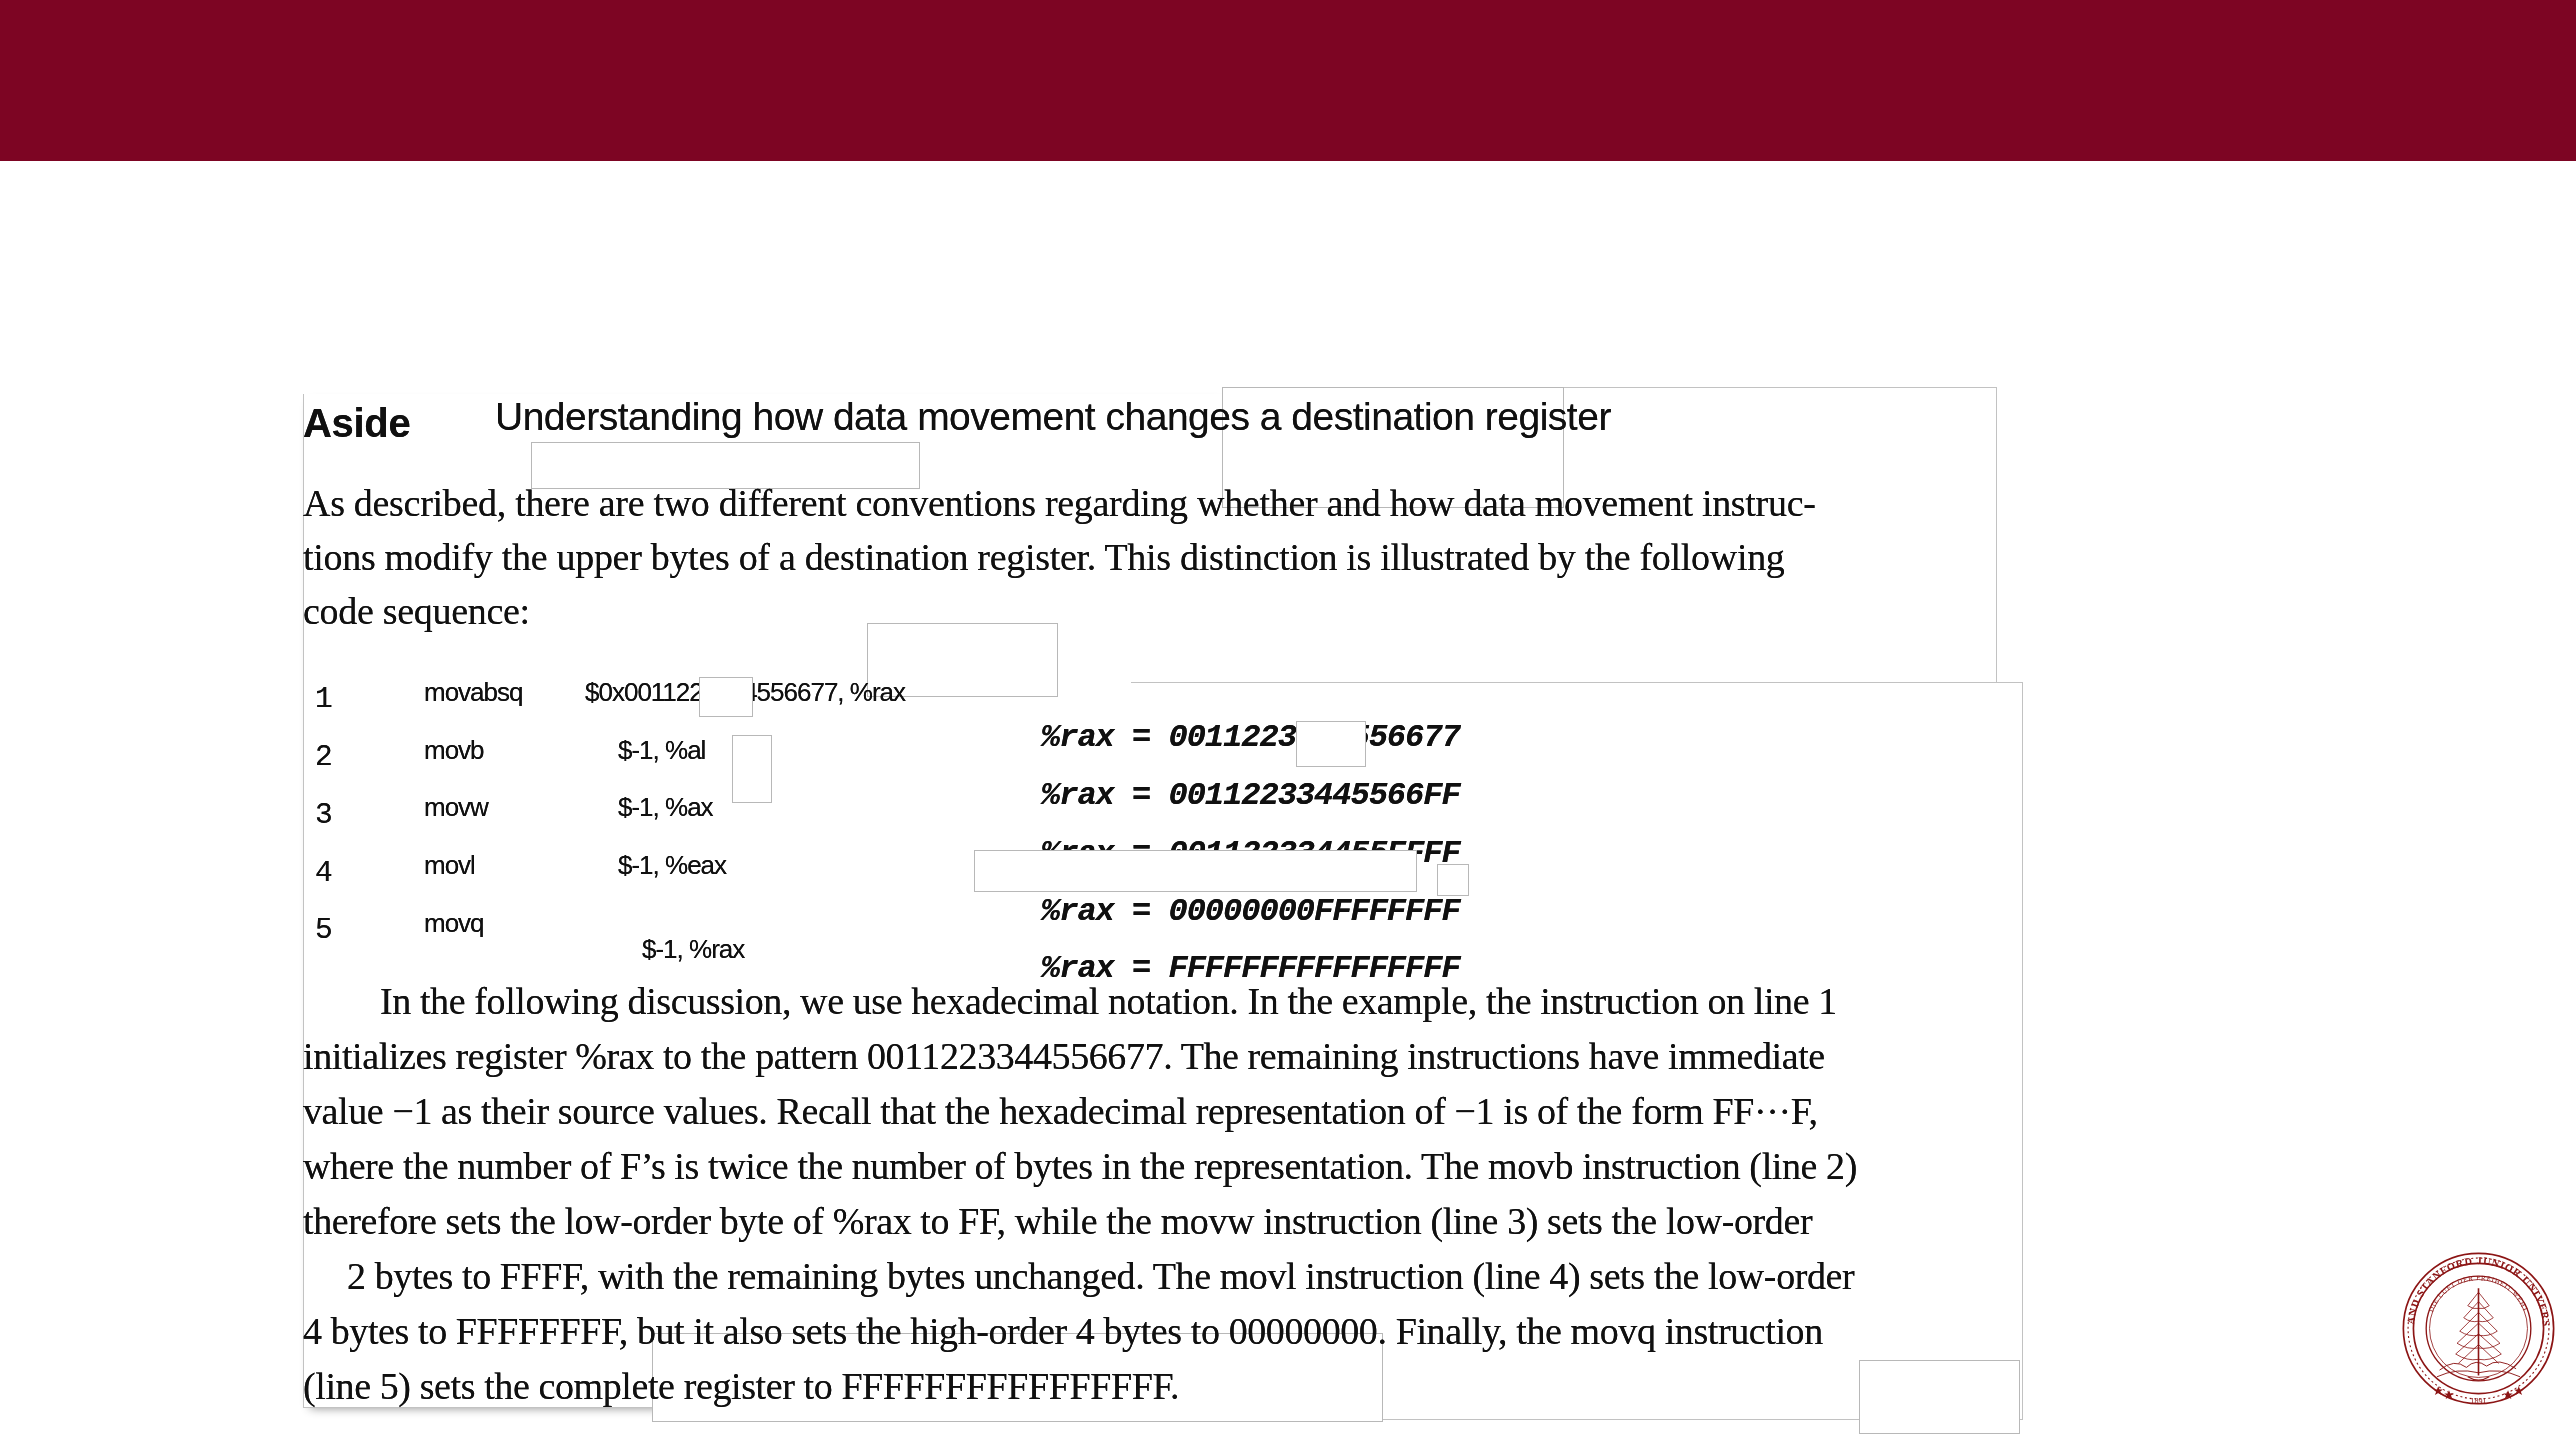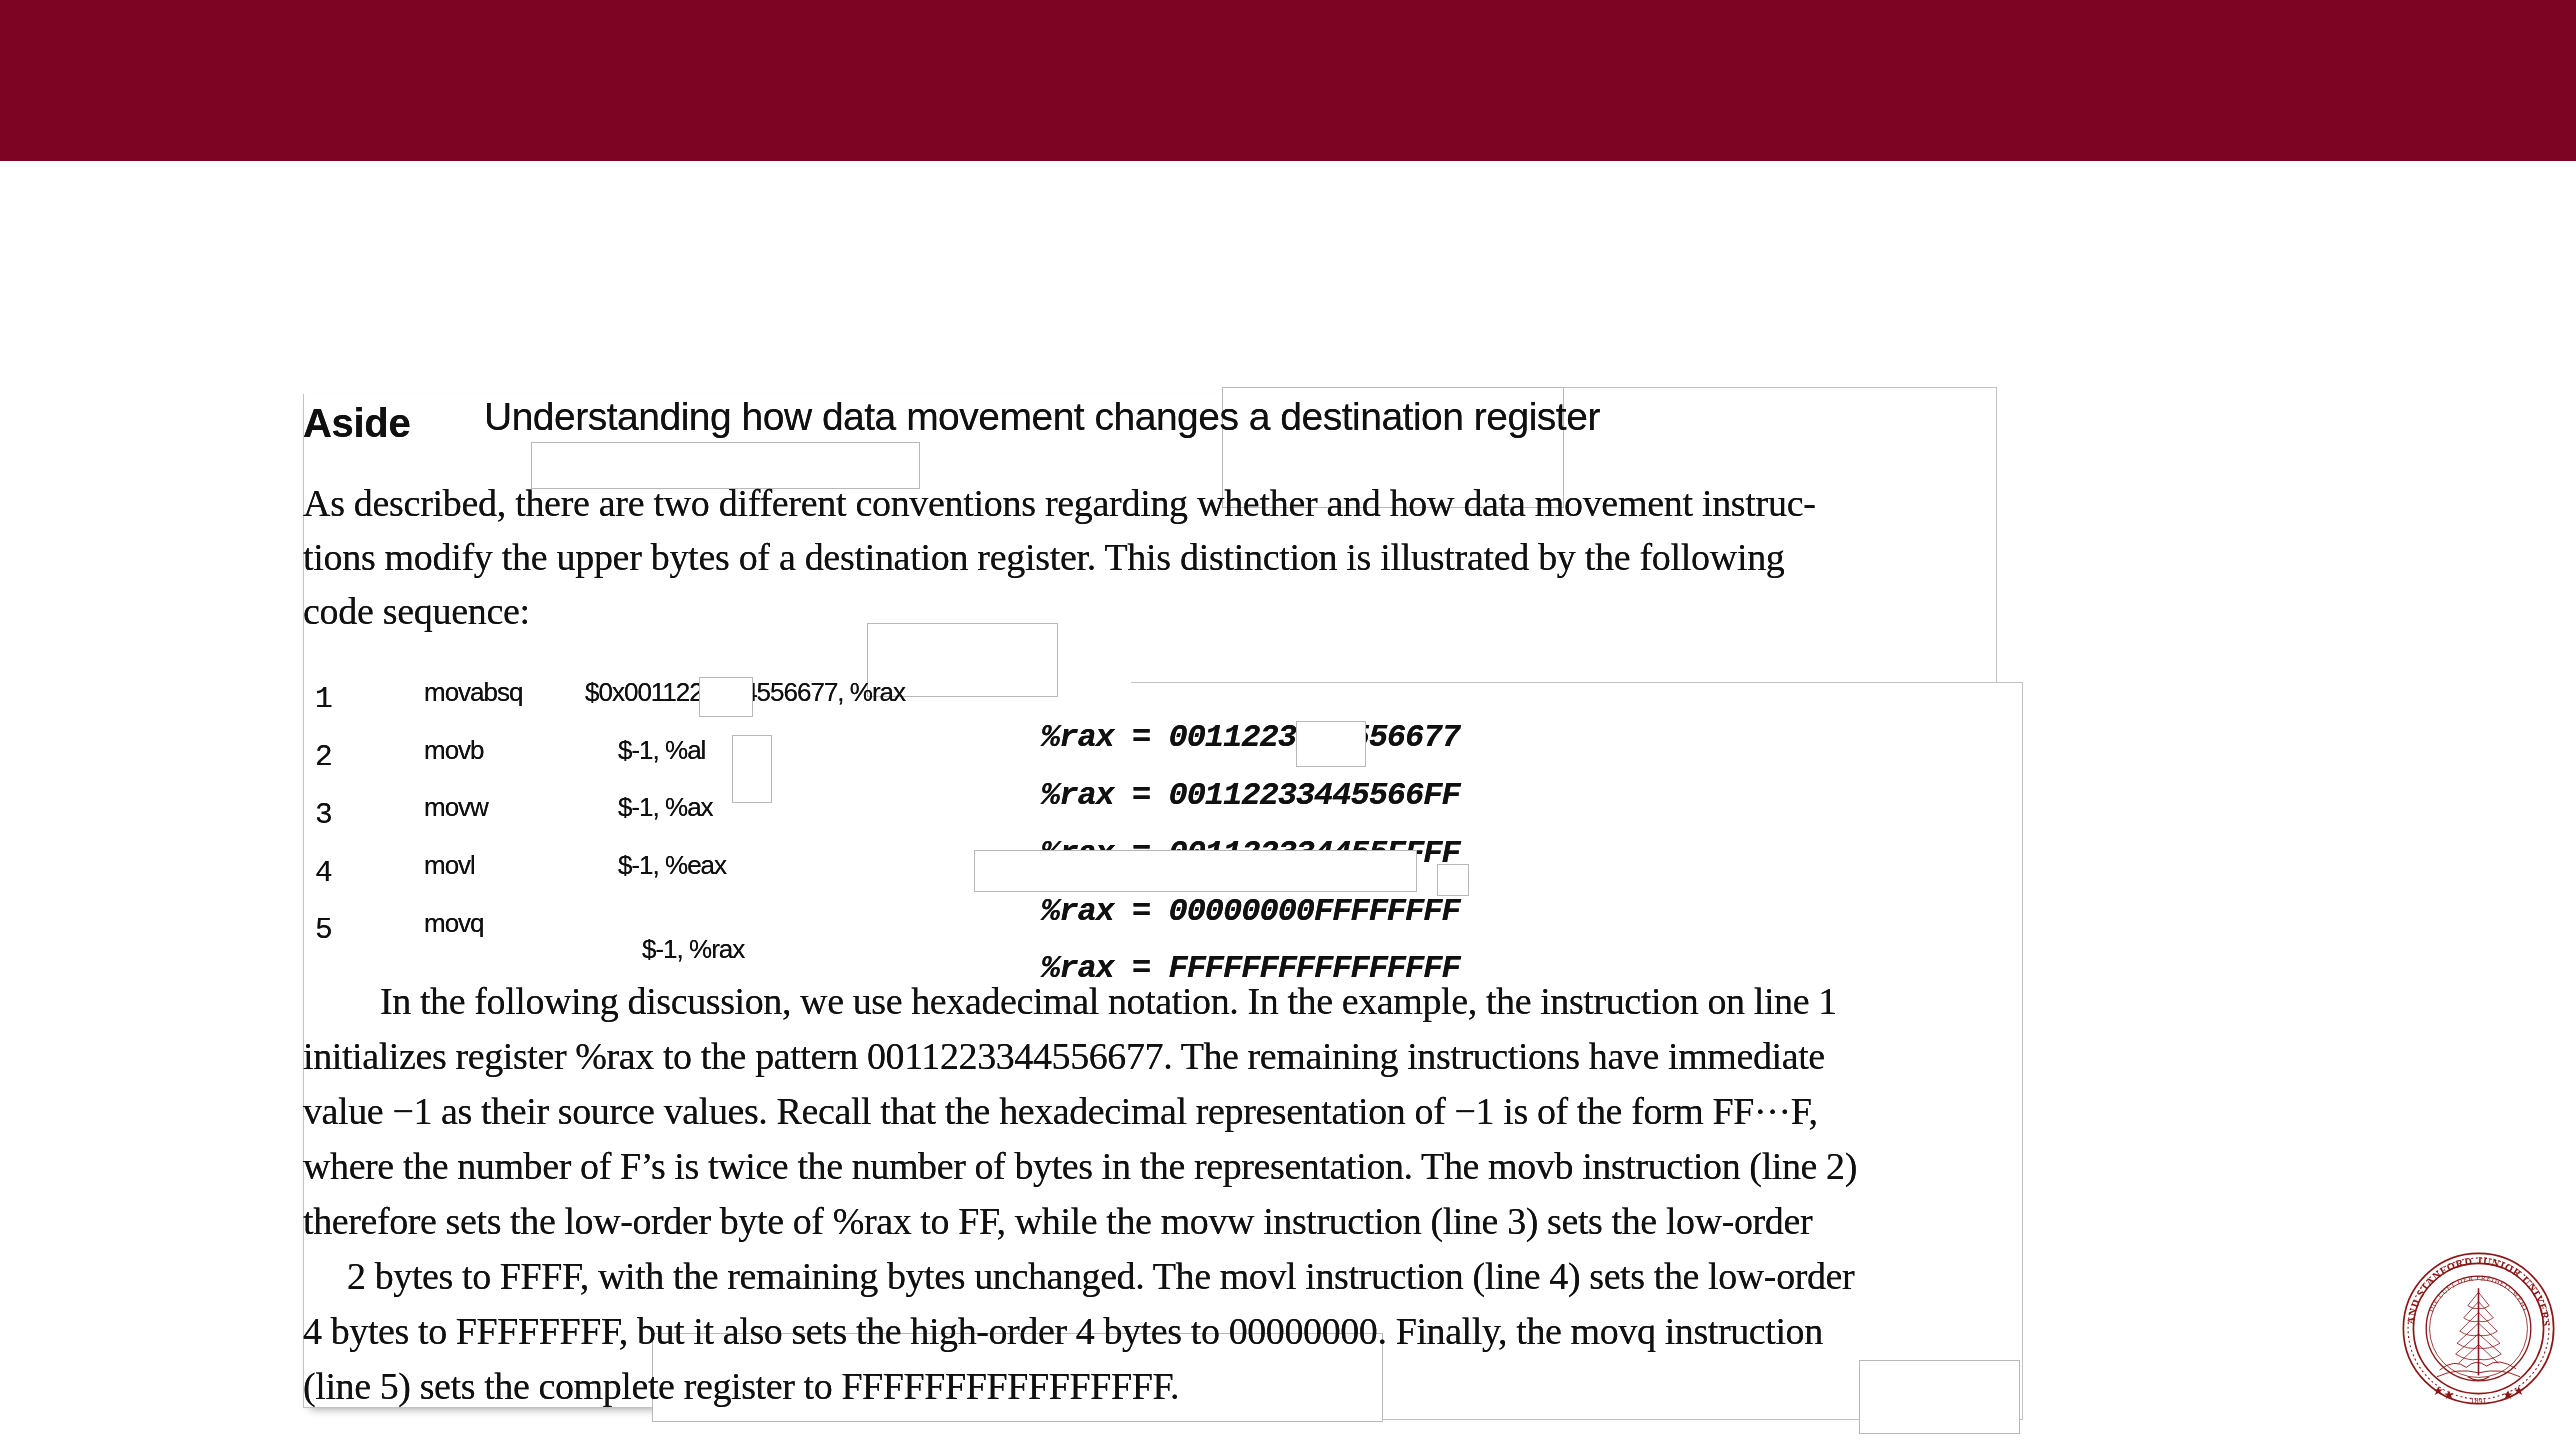--- a/index.html
+++ b/index.html
@@ -106,21 +106,21 @@
     left: 0px;
     top: 0px;
     font-size: 40px;
     font-weight: bold;
     font-family: "Liberation Sans", "DejaVu Sans", sans-serif;
     letter-spacing: -0.3px;
     margin-top: 7px;
   }
 
   #aside-title {
-    left: 181px;
+    left: 192px;
     top: 1.3px;
     font-size: 39px;
     font-family: "Liberation Sans", "DejaVu Sans", sans-serif;
     letter-spacing: -0.5px;
   }
 
   
   .body-line {
     font-size: 38px;
     letter-spacing: -0.3px;

